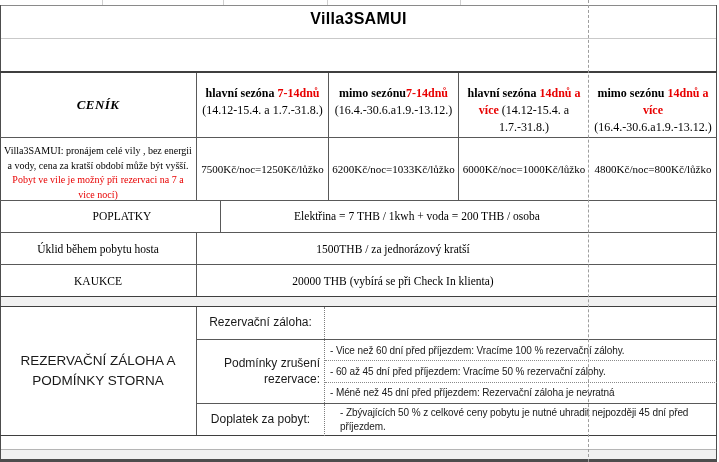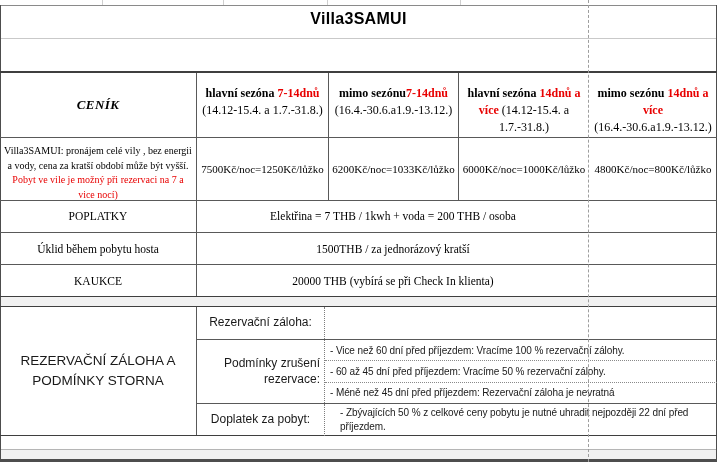--- a/index.html
+++ b/index.html
@@ -25,21 +25,21 @@
   .upper{left:0;top:71px;width:717px;height:226px;box-sizing:border-box;
       border-top:2px solid #3f3f3f;border-bottom:1px solid #3f3f3f;
       display:flex;flex-direction:column;}
   .row{display:flex;box-sizing:border-box;width:100%;}
   .row.bb{border-bottom:1px solid #595959;}
   .cell{box-sizing:border-box;display:flex;align-items:center;justify-content:center;
        text-align:center;overflow:hidden;}
   .br{border-right:1px solid #595959;}
   .r-header{height:65px;}
   .r-price{height:63px;}
-  .r-fee1{height:32px;}
+  .r-fee1{height:32px;padding-left:24px;}
   .r-fee2{height:33px;}
   .r-fee3{height:31px;}
   .c-corner{width:197px;font-weight:bold;font-size:13px;letter-spacing:.4px;font-style:italic;}
   .c-h{font-size:12px;line-height:1.4;padding:2px 3px;display:block;
        padding-top:12px;}
   .c-h1{width:132px;} .c-h2{width:130px;} .c-h3{width:130px;} .c-h4{width:125px;}
   .c-h .season{font-weight:bold;}
   .red{color:var(--red,#e80000);}
   .c-h .dur{font-weight:bold;}
   .c-villa{width:197px;font-size:10px;line-height:1.45;padding:2px 4px;display:block;padding-top:6px;}
@@ -135,21 +135,21 @@
       <div class="details">
         <div class="detail">- Vice než 60 dní před příjezdem: Vracíme 100 % rezervační zálohy.</div>
         <div class="detail dotted-top">- 60 až 45 dní před příjezdem: Vracíme 50 % rezervační zálohy.</div>
         <div class="detail dotted-top">- Méně než 45 dní před příjezdem: Rezervační záloha je nevratná</div>
       </div>
     </div>
 
     <div class="bt-row rowC solid-top">
       <div class="lbl">Doplatek za pobyt:</div>
       <div class="details">
-        <div class="detail wrap">- Zbývajících 50 % z celkové ceny pobytu je nutné uhradit nejpozději 22 dní před příjezdem.</div>
+        <div class="detail wrap">- Zbývajících 50 % z celkové ceny pobytu je nutné uhradit nejpozději 45 dní před příjezdem.</div>
       </div>
     </div>
 
   </div>
 </div>
 
 <div class="abs strip-b"></div>
 <div class="abs bottom-bar"></div>
 <div class="abs dashed-line"></div>
 

